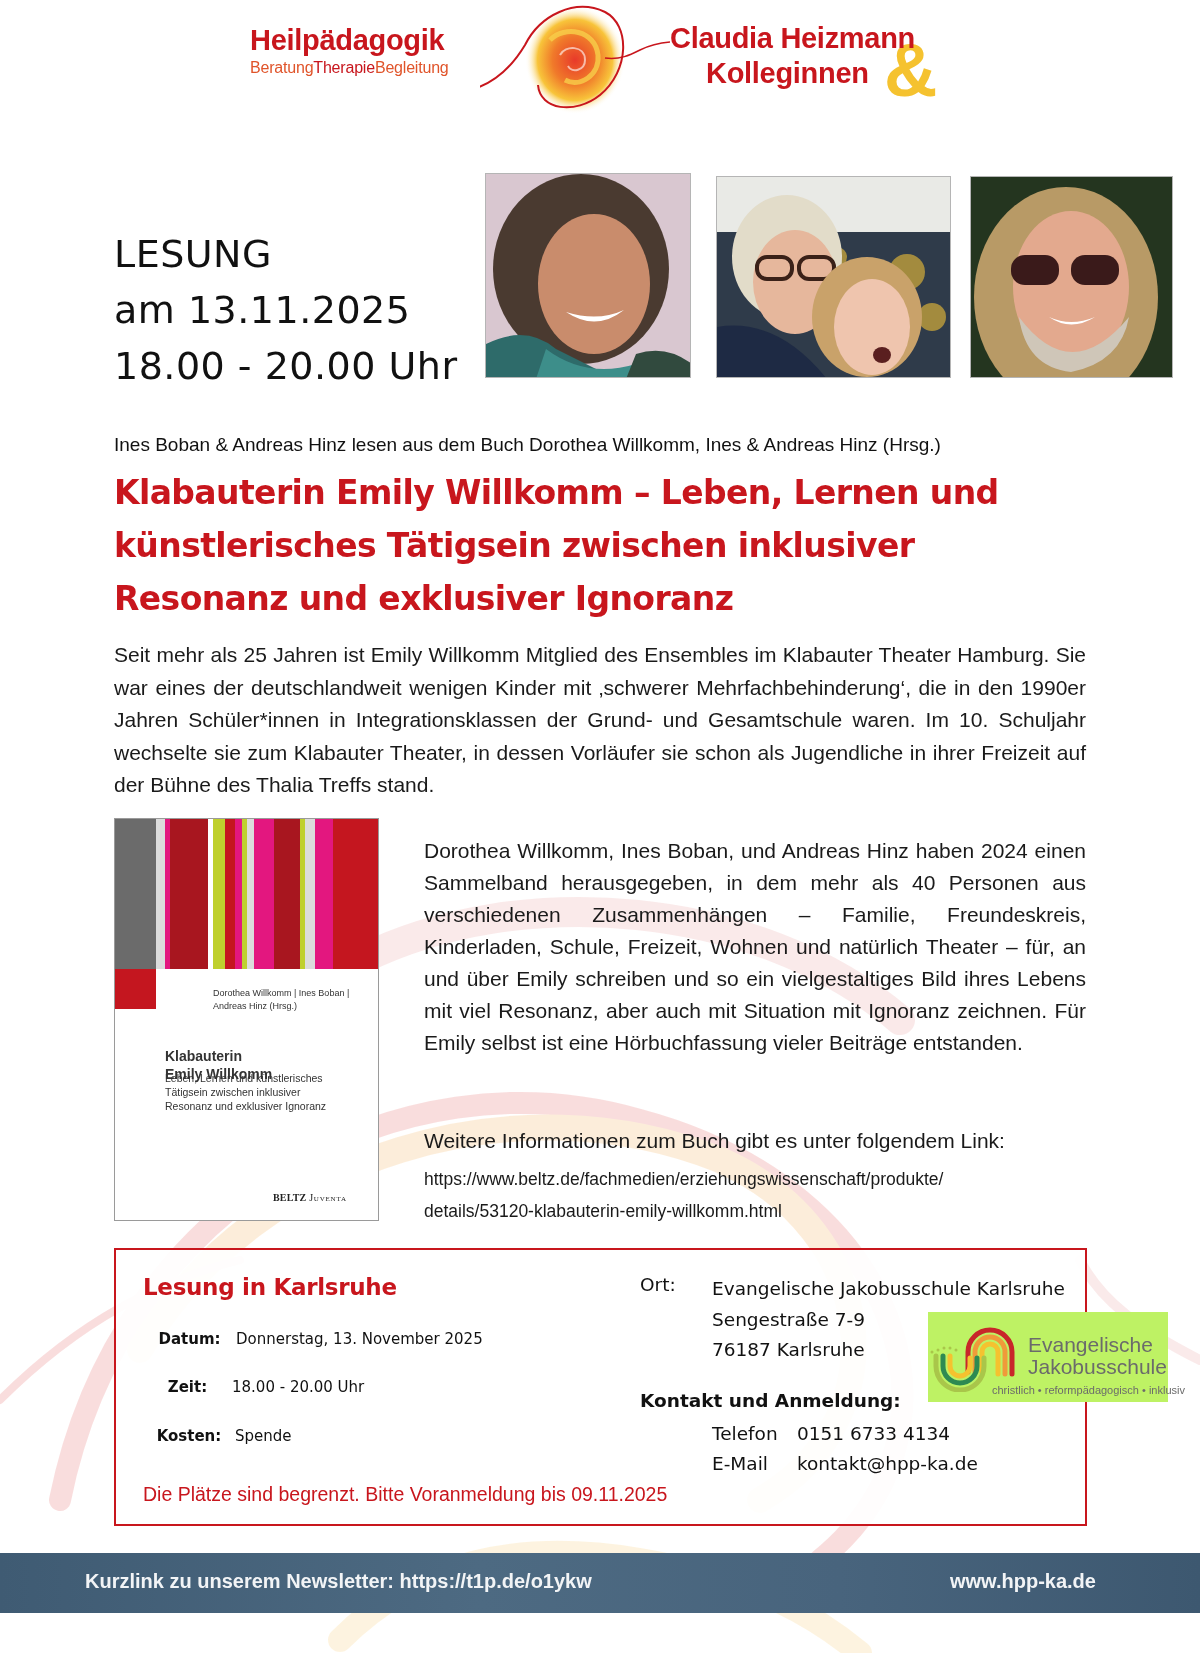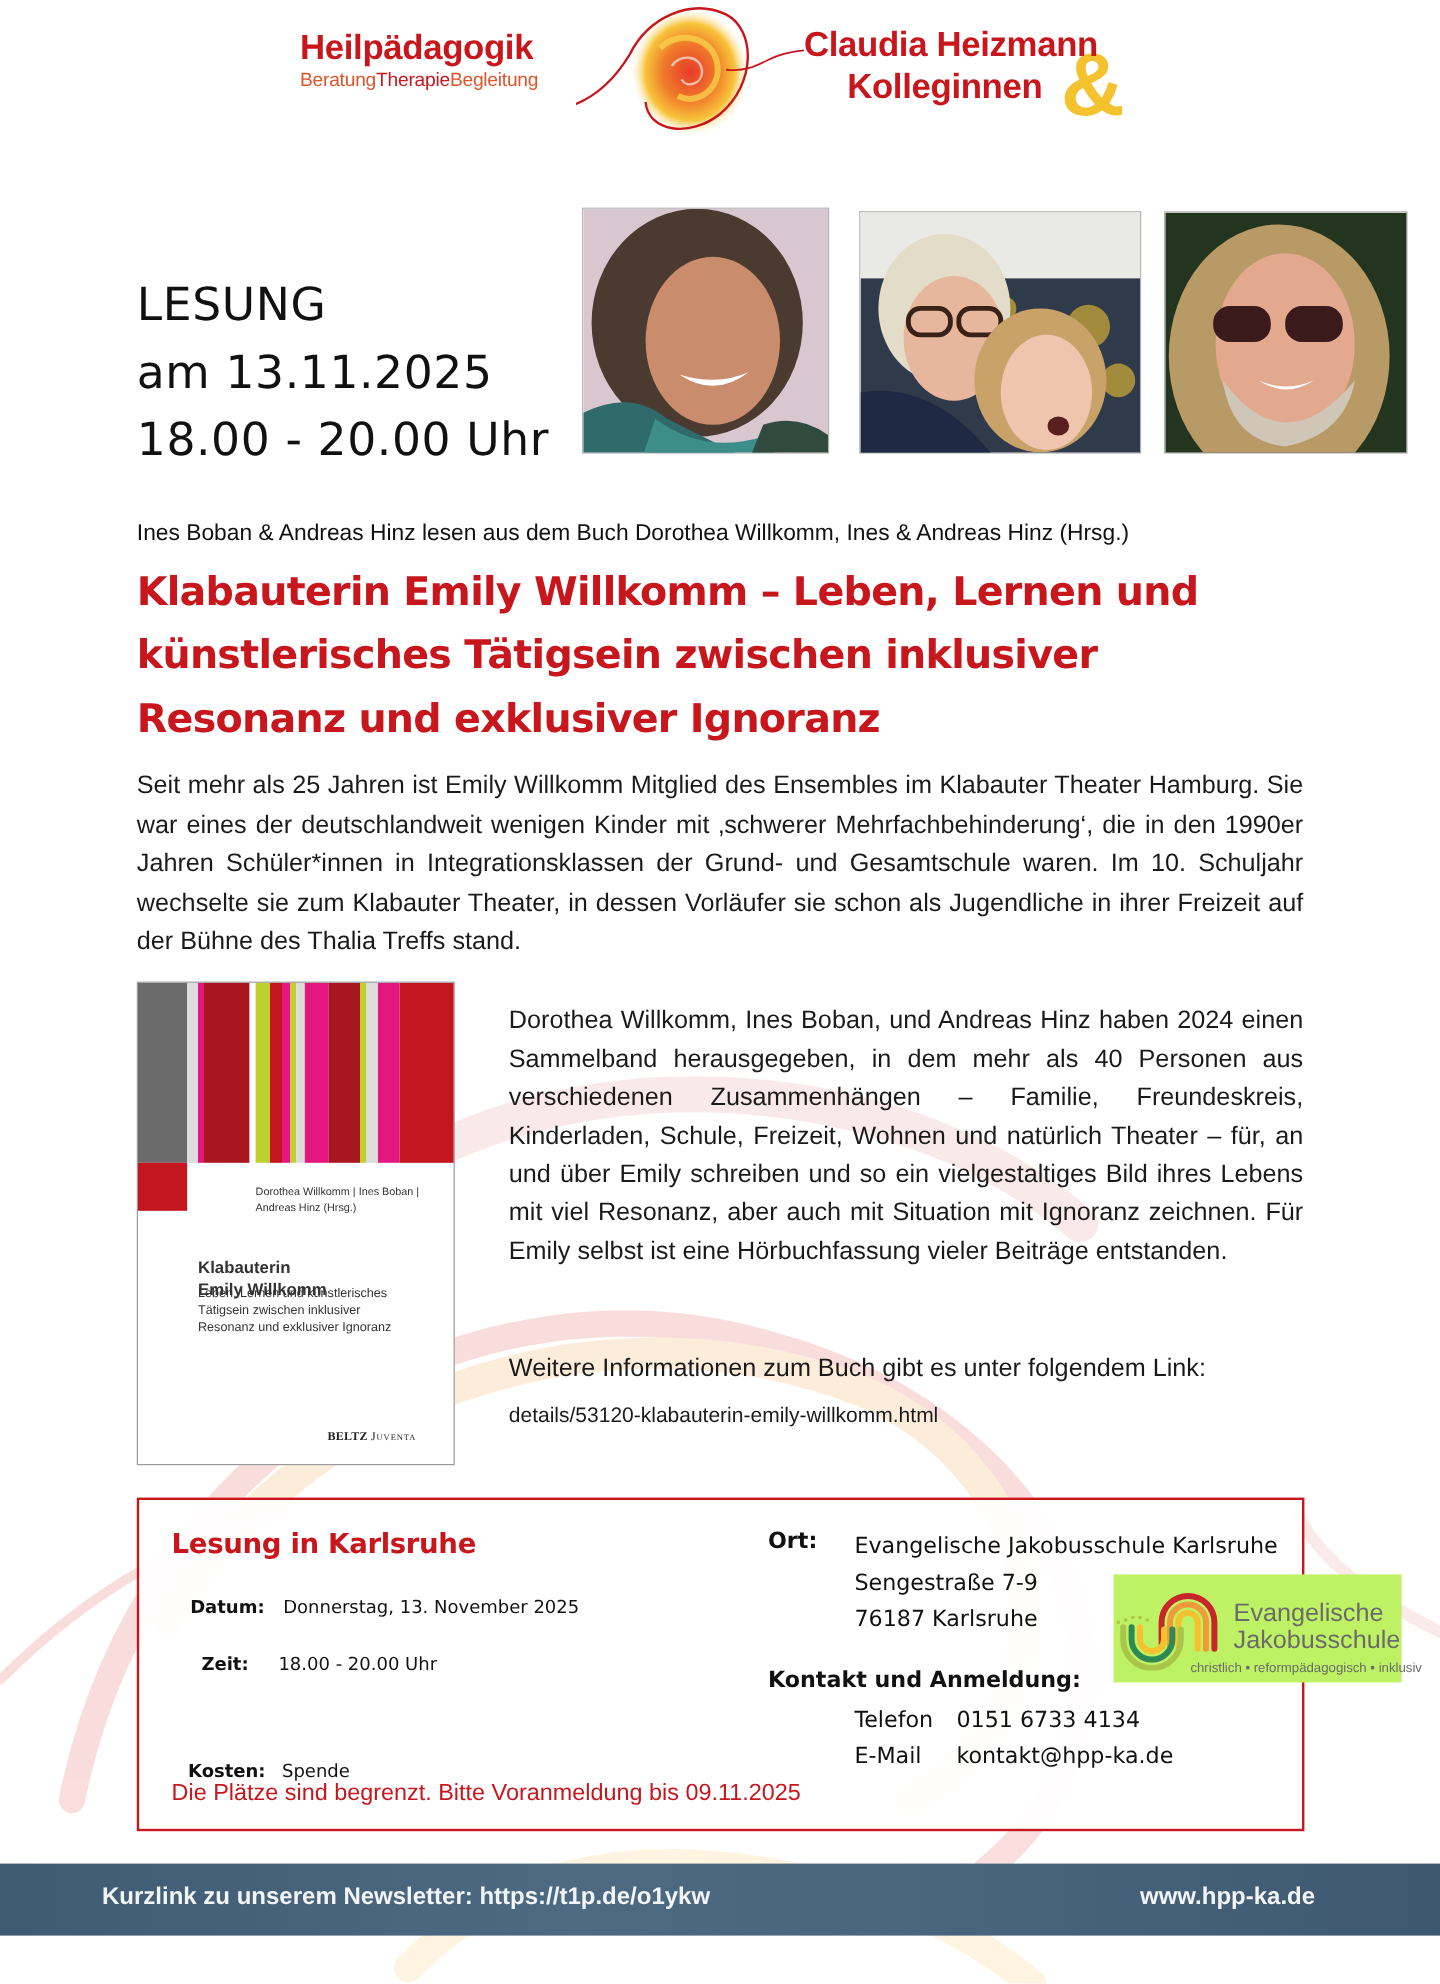--- a/index.html
+++ b/index.html
@@ -53,24 +53,24 @@
   
   .info-box { position: absolute; left: 114px; top: 1248px; width: 973px; height: 278px; border: 2px solid #c8161d; background: rgba(255,255,255,0.92); z-index: 2; }
   .box-title { position: absolute; left: 27px; top: 24px; font-family: "DejaVu Sans", sans-serif; font-weight: bold; font-size: 23px; color: #c8161d; letter-spacing: -0.3px; }
   .row { position: absolute; left: 27px; font-family: "DejaVu Sans", sans-serif; font-size: 15px; color: #111; text-align: center; }
   .row b { font-weight: bold; display: inline-block; }
   .row-datum { top: 80px; }
   .row-datum b { width: 93px; }
   .row-zeit { top: 128px; }
   .row-zeit b { width: 89px; }
   .row-kosten { top: 177px; }
-  .row-kosten b { width: 92px; margin-top: 40px; }
+  .row-kosten b { width: 92px; }
   .box-note { position: absolute; left: 27px; top: 233px; font-family: "Liberation Sans", sans-serif; font-size: 19.5px; color: #c8161d; }
 
-  .ort-label { position: absolute; left: 524px; top: 24px; font-family: "DejaVu Sans", sans-serif; font-weight: bold; font-size: 18.5px; color: #111; }
+  .ort-label { position: absolute; left: 524px; top: 24px; font-family: "DejaVu Sans", sans-serif; font-weight: normal; font-size: 18.5px; color: #111; }
   .ort-lines { position: absolute; left: 596px; top: 24px; font-family: "DejaVu Sans", sans-serif; font-size: 18.5px; line-height: 30.5px; color: #111; }
   .kontakt-label { position: absolute; left: 524px; top: 140px; font-family: "DejaVu Sans", sans-serif; font-weight: bold; font-size: 18.5px; color: #111; }
   .kontakt-lines { position: absolute; left: 596px; top: 169px; font-family: "DejaVu Sans", sans-serif; font-size: 18.5px; line-height: 30px; color: #111; }
   .kontakt-lines .k-label { display: inline-block; width: 85px; }
 
   
   .ejs-logo { position: absolute; left: 928px; top: 1312px; width: 240px; height: 90px; z-index: 3; background: #bef264; }
   .ejs-logo .ejs-name { position: absolute; left: 100px; top: 22px; font-family: "Liberation Sans", sans-serif; font-size: 21px; line-height: 22px; color: #6b6b6b; }
   .ejs-logo .ejs-tag { position: absolute; left: 64px; top: 72px; font-family: "Liberation Sans", sans-serif; font-size: 11px; color: #6b6b6b; white-space: nowrap; }
 
@@ -210,20 +210,21 @@
     <div>Leben, Lernen und künstlerisches</div>
     <div>Tätigsein zwischen inklusiver</div>
     <div>Resonanz und exklusiver Ignoranz</div>
   </div>
   <div class="book-publisher"><span>BELTZ</span> <i>Juventa</i></div>
 </div>
 
 <div class="para2">Dorothea Willkomm, Ines Boban, und Andreas Hinz haben 2024 einen Sammelband herausgegeben, in dem mehr als 40 Personen aus verschiedenen Zusammenhängen – Familie, Freundeskreis, Kinderladen, Schule, Freizeit, Wohnen und natür­lich Theater – für, an und über Emily schreiben und so ein vielgestaltiges Bild ihres Lebens mit viel Resonanz, aber auch mit Situation mit Ignoranz zeichnen. Für Emily selbst ist eine Hörbuchfassung vieler Beiträge entstanden.</div>
 <div class="more-info">Weitere Informationen zum Buch gibt es unter folgendem Link:</div>
 <div class="link">
+  <div>https://www.beltz.de/fachmedien/erziehungswissenschaft/produkte/</div>
   <div>details/53120-klabauterin-emily-willkomm.html</div>
 </div>
 
 <div class="info-box">
   <div class="box-title">Lesung in Karlsruhe</div>
 
   <div class="row row-datum"><b>Datum:</b><span>Donnerstag, 13. November 2025</span></div>
   <div class="row row-zeit"><b>Zeit:</b><span>18.00 - 20.00 Uhr</span></div>
   <div class="row row-kosten"><b>Kosten:</b><span>Spende</span></div>
 

